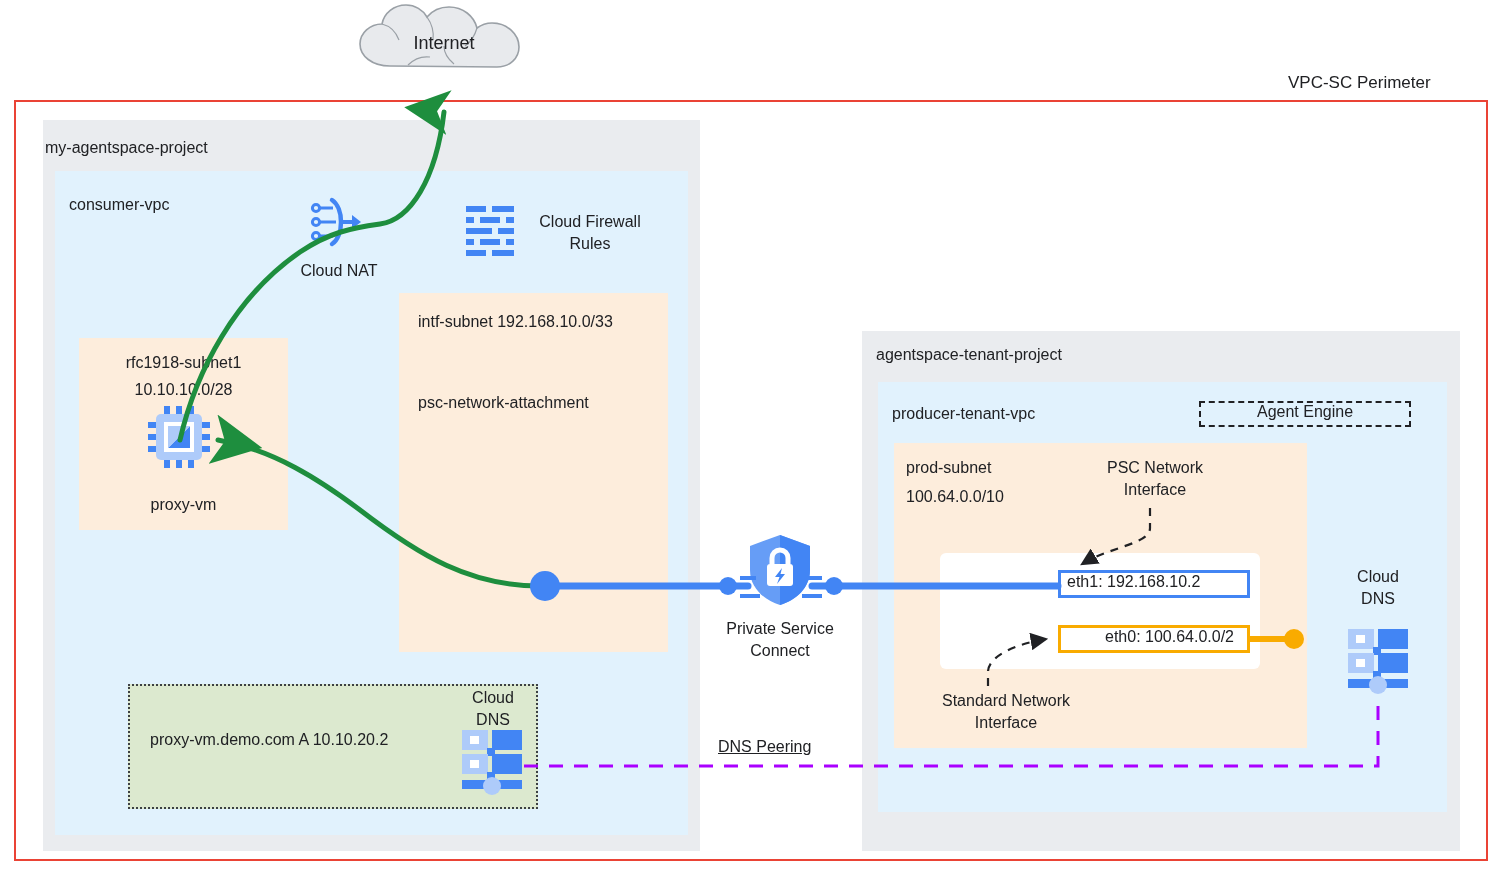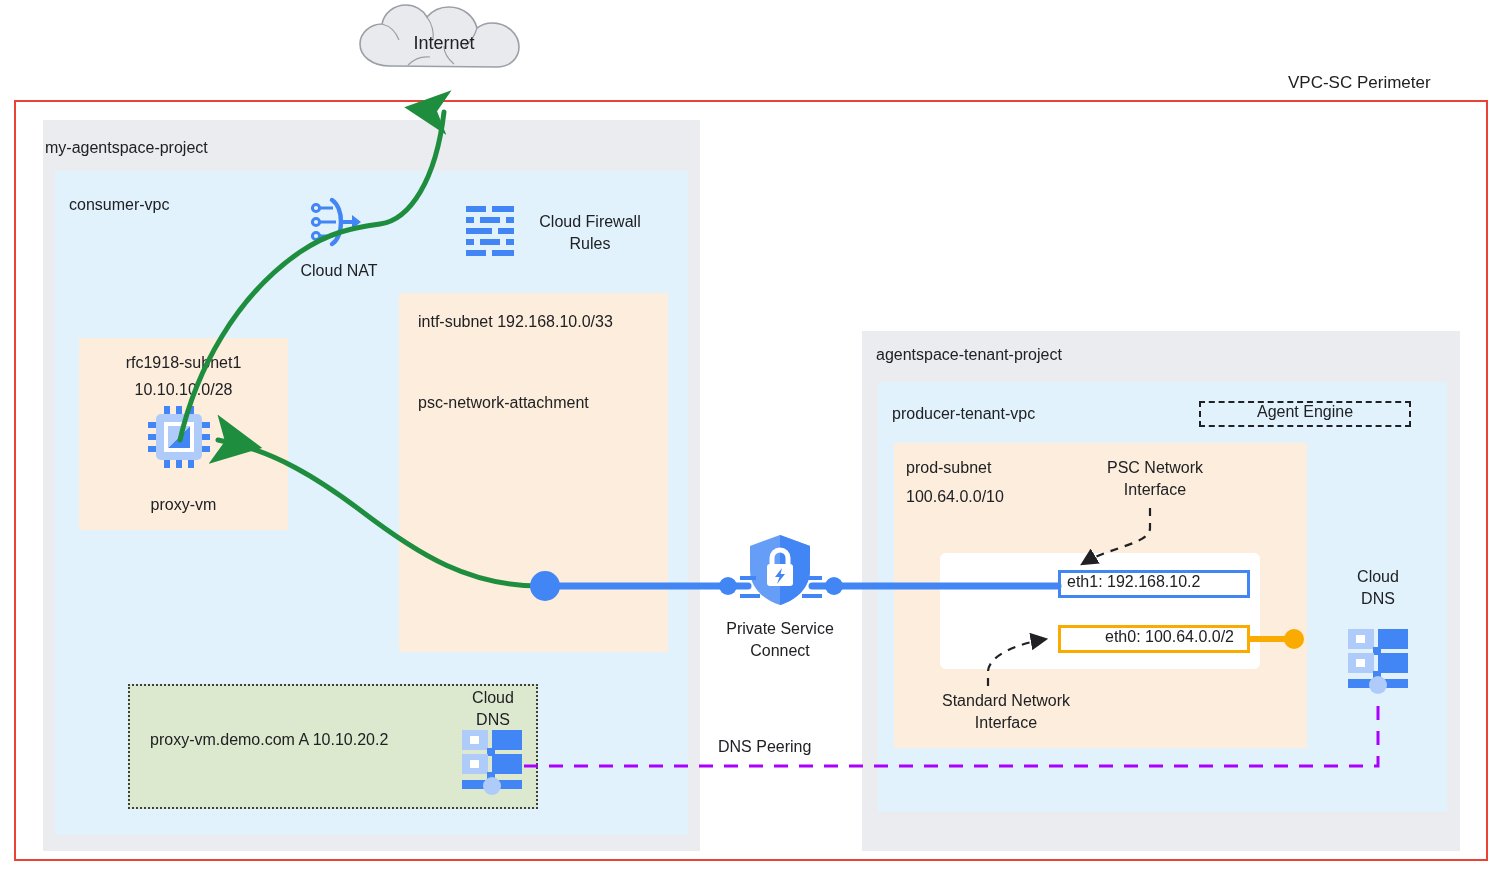--- a/index.html
+++ b/index.html
@@ -240,21 +240,21 @@
       <path d="M32 1 L62 12 L62 36 C62 54 48 66 32 71 C16 66 2 54 2 36 L2 12 Z" fill="#669df6"></path>
       <path d="M32 1 L62 12 L62 36 C62 54 48 66 32 71 Z" fill="#4285f4"></path>
       <rect x="19" y="30" width="26" height="22" rx="3" fill="#ffffff"></rect>
       <path d="M24 30 L24 24 A8 8 0 0 1 40 24 L40 30" fill="none" stroke="#ffffff" stroke-width="5"></path>
       <path d="M34 34 L27 43 L31.5 43 L29 50 L37 40 L32.5 40 Z" fill="#4285f4"></path>
     </svg>
   </div>
   <div class="abs caption" style="left:690px; top:618px; width:180px;">Private Service
 Connect</div>
 
-  <div class="abs caption" style="left:718px; top:736px; width:200px; text-align:left;">DNS Peering</div>
+  <div class="abs caption" style="left:718px; top:736px; width:200px; text-align:left;text-decoration:underline;">DNS Peering</div>
 
   <div class="abs project-box" style="left:862px; top:331px; width:598px; height:520px;"></div>
   <div class="abs project-label" style="left:876px; top:346px;">agentspace-tenant-project</div>
 
   <div class="abs vpc-box" style="left:878px; top:382px; width:569px; height:430px;"></div>
   <div class="abs vpc-label" style="left:892px; top:405px;">producer-tenant-vpc</div>
 
   <div class="abs agent-engine" style="left:1199px; top:401px; width:212px; height:26px;">
     <span>Agent Engine</span>
   </div>

